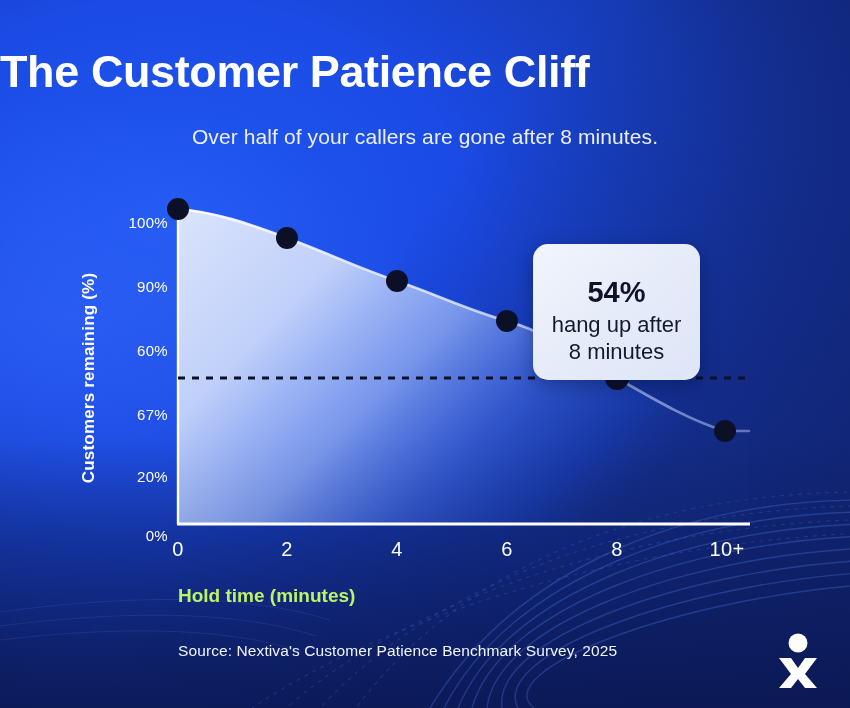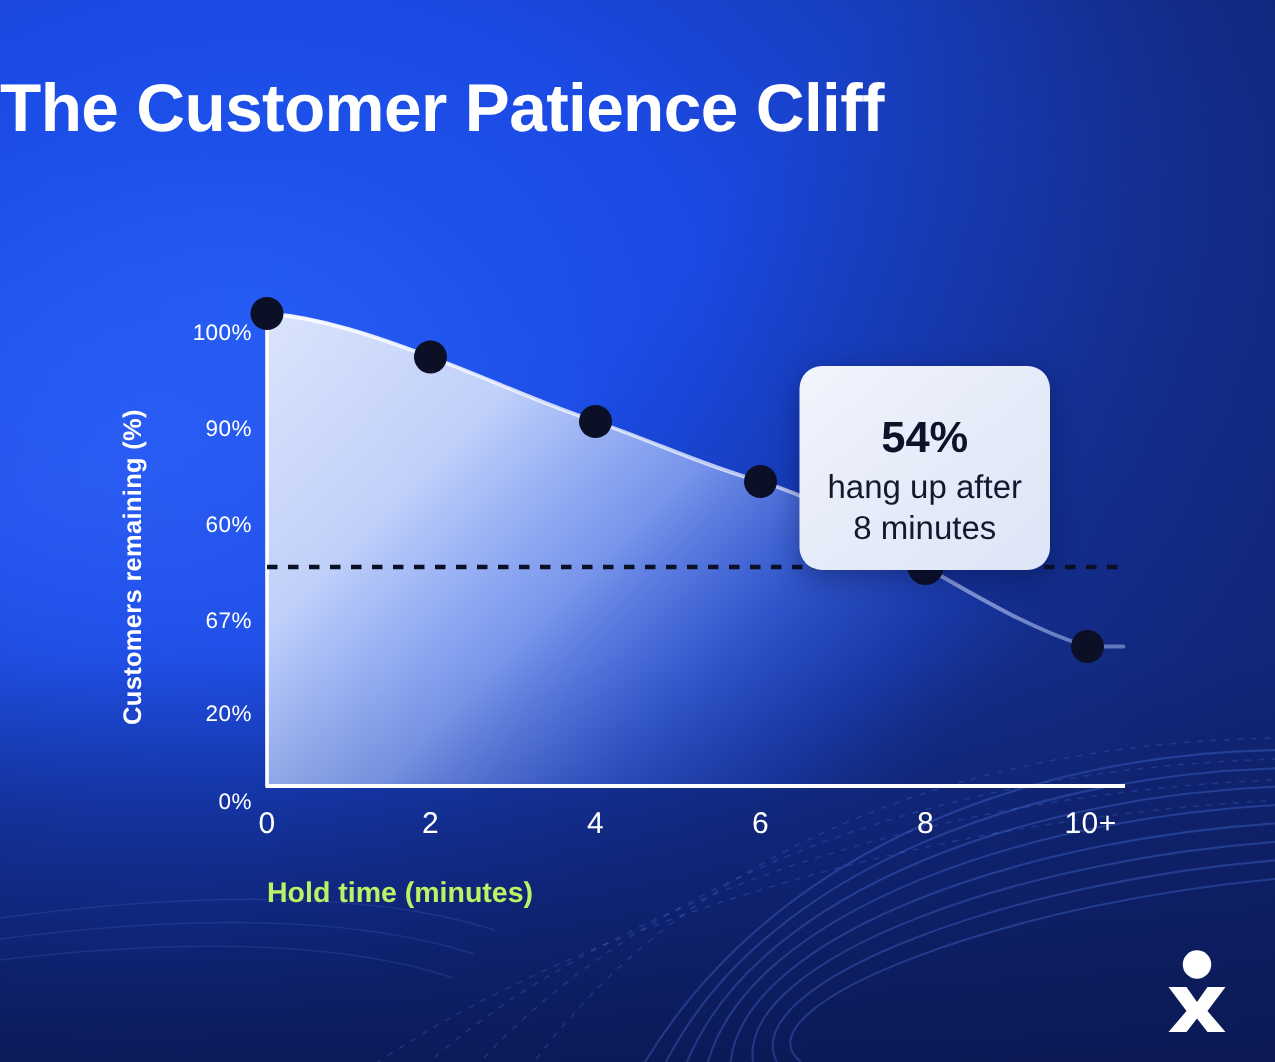--- a/index.html
+++ b/index.html
@@ -195,20 +195,21 @@
       <path d="M 844 534 C 600 548 380 622 252 708"></path>
     </g>
     <g fill="none" stroke="#6b95ff" stroke-opacity="0.16" stroke-width="1">
       <path d="M 0 612 C 120 596 240 592 330 620"></path>
       <path d="M 0 626 C 110 612 230 608 316 636"></path>
       <path d="M 0 640 C 100 628 220 624 302 652"></path>
     </g>
   </svg>
 
   <div class="title">The Customer Patience Cliff</div>
+  <div class="subtitle">Over half of your callers are gone after 8 minutes.</div>
 
   <div class="chart-area">
 
     <div class="y-axis-title">Customers remaining (%)</div>
 
     <div class="ytick-wrap">
       <div class="ytick" style="top:222px">100%</div>
       <div class="ytick" style="top:286px">90%</div>
       <div class="ytick" style="top:350px">60%</div>
       <div class="ytick" style="top:414px">67%</div>
@@ -275,19 +276,20 @@
     <div class="x-axis-title">Hold time (minutes)</div>
 
     <div class="callout-tail"></div>
     <div class="callout">
       <div class="callout-pct">54%</div>
       <div class="callout-text">hang up after</div>
       <div class="callout-text">8 minutes</div>
     </div>
   </div>
 
+  <div class="source">Source: Nextiva's Customer Patience Benchmark Survey, 2025</div>
 
   <svg class="logo" viewBox="0 0 48 56">
     <circle cx="24" cy="11" r="9.5" fill="#ffffff"></circle>
     <path fill="#ffffff" d="M 5 26 L 17 26 L 24 36 L 31 26 L 43 26 L 31 42 L 43 56 L 31 56 L 24 47 L 17 56 L 5 56 L 17 42 Z"></path>
   </svg>
 
 </div>
 
 </body></html>

